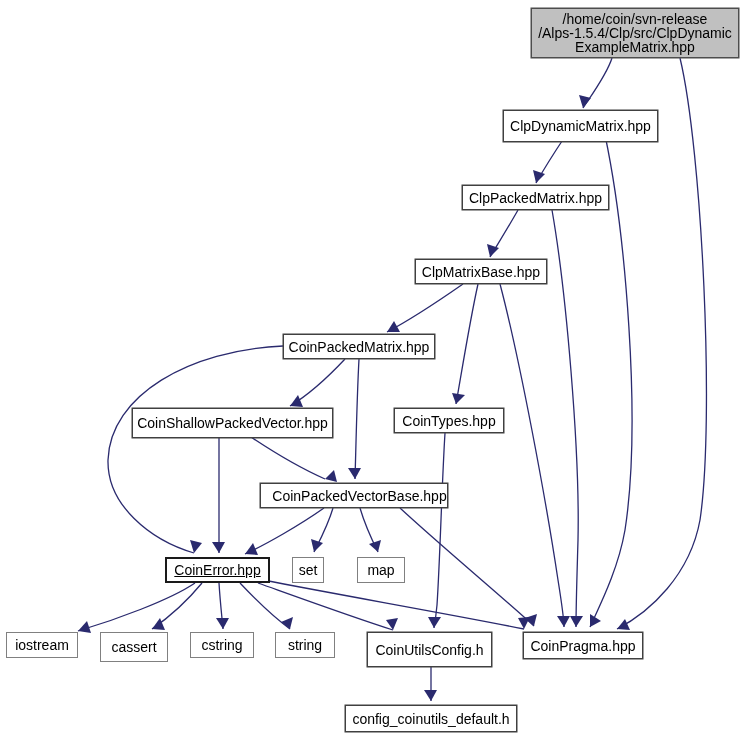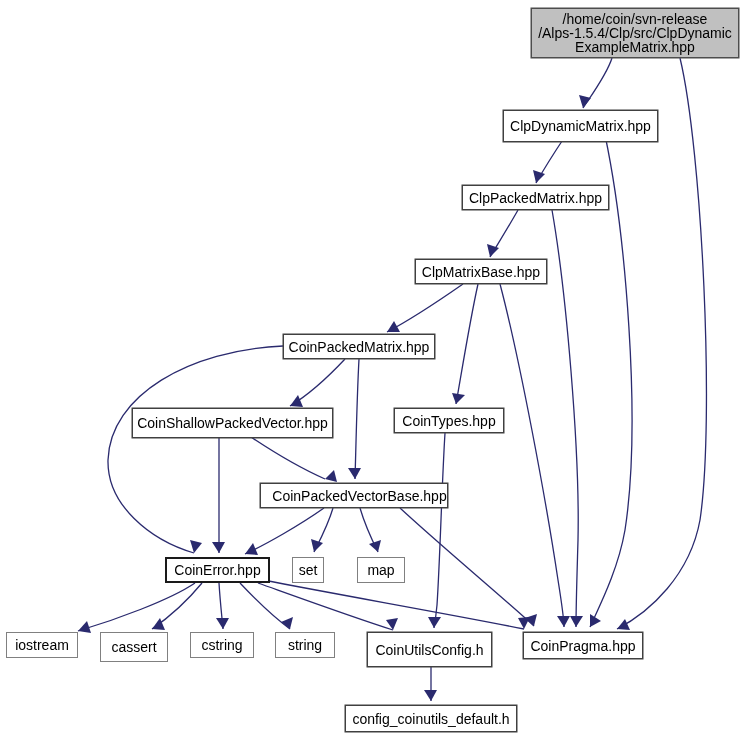--- a/index.html
+++ b/index.html
@@ -175,21 +175,21 @@
       <div class="node-box root" style="left: 531px; top: 8px; width: 208px; height: 50px;">/home/coin/svn-release
 /Alps-1.5.4/Clp/src/ClpDynamic
 ExampleMatrix.hpp</div>
       <div class="node-box strong" style="left: 503px; top: 110px; width: 155px; height: 32px;">ClpDynamicMatrix.hpp</div>
       <div class="node-box strong" style="left: 462px; top: 185px; width: 147px; height: 25px;">ClpPackedMatrix.hpp</div>
       <div class="node-box strong" style="left: 415px; top: 259px; width: 132px; height: 25px;">ClpMatrixBase.hpp</div>
       <div class="node-box strong" style="left: 283px; top: 334px; width: 152px; height: 25px;">CoinPackedMatrix.hpp</div>
       <div class="node-box strong" style="left: 120px; top: 408px; width: 201px; height: 30px; margin-left: 12px;">CoinShallowPackedVector.hpp</div>
       <div class="node-box strong" style="left: 394px; top: 408px; width: 110px; height: 25px;">CoinTypes.hpp</div>
       <div class="node-box strong" style="left: 260px; top: 483px; width: 188px; height: 25px; padding-left: 11px;">CoinPackedVectorBase.hpp</div>
-      <div class="node-box bold" style="left: 165px; top: 557px; width: 105px; height: 26px;">CoinError.hpp</div>
+      <div class="node-box bold" style="left: 165px; top: 557px; width: 105px; height: 26px; text-decoration: underline;">CoinError.hpp</div>
       <div class="node-box" style="left: 292px; top: 557px; width: 32px; height: 26px;">set</div>
       <div class="node-box" style="left: 357px; top: 557px; width: 48px; height: 26px;">map</div>
       <div class="node-box" style="left: 6px; top: 632px; width: 72px; height: 26px;">iostream</div>
       <div class="node-box" style="left: 100px; top: 632px; width: 68px; height: 30px;">cassert</div>
       <div class="node-box" style="left: 190px; top: 632px; width: 64px; height: 26px;">cstring</div>
       <div class="node-box" style="left: 275px; top: 632px; width: 60px; height: 26px;">string</div>
       <div class="node-box strong" style="left: 367px; top: 632px; width: 125px; height: 35px;">CoinUtilsConfig.h</div>
       <div class="node-box strong" style="left: 523px; top: 632px; width: 120px; height: 27px;">CoinPragma.hpp</div>
       <div class="node-box strong" style="left: 345px; top: 705px; width: 172px; height: 27px;">config_coinutils_default.h</div>
     </div>

